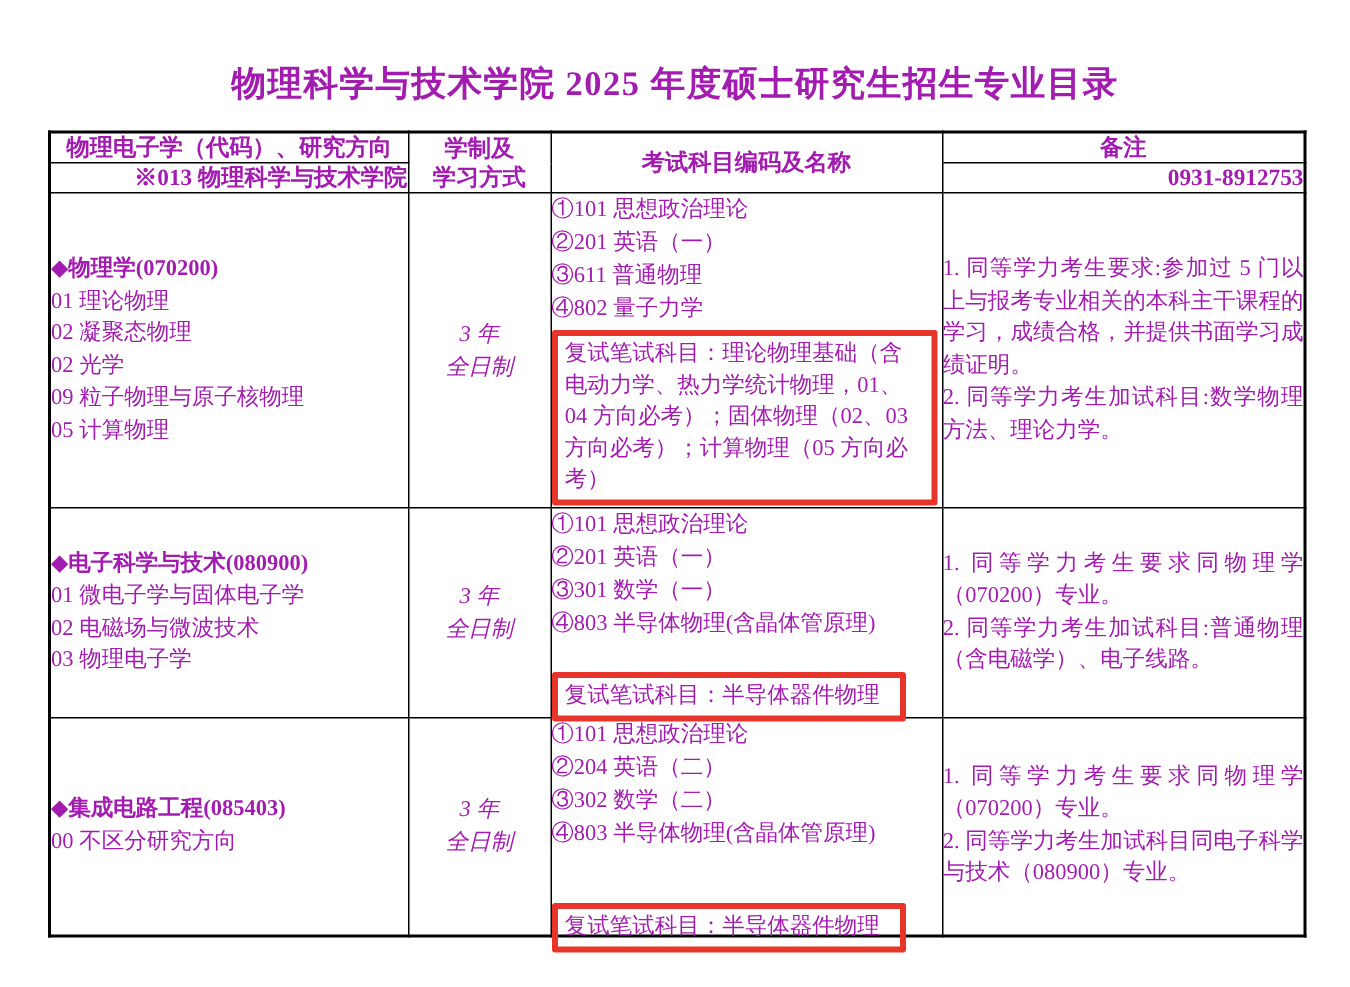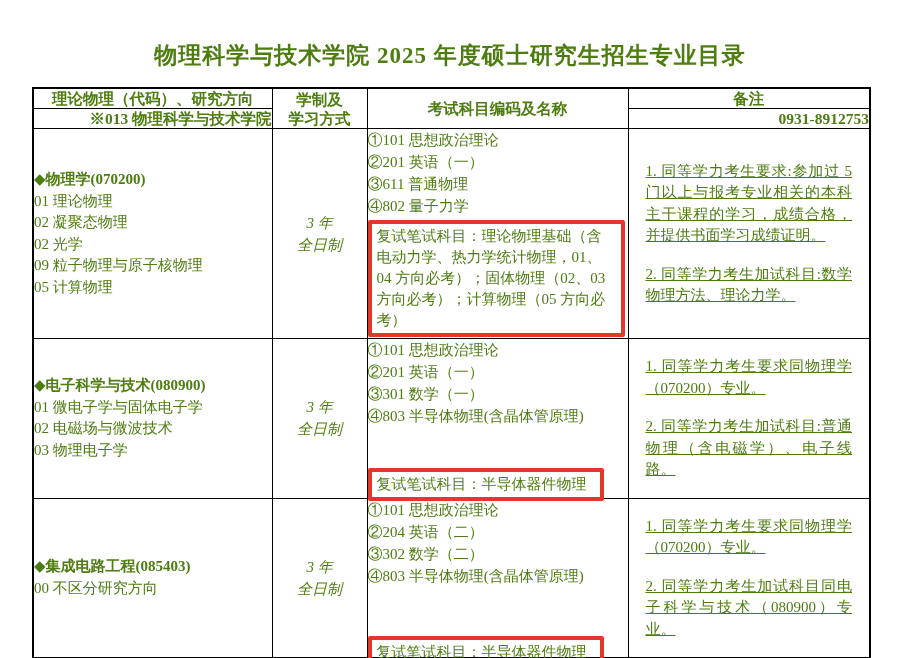--- a/index.html
+++ b/index.html
@@ -1,21 +1,21 @@
 <!DOCTYPE html>
 <html><head>
 <meta charset="utf-8">
 <style>
   html,body{margin:0;padding:0;background:#ffffff;}
   .page{
     position:relative;
     width:900px;height:658px;
     background:#ffffff;
     font-family:"Liberation Serif","DejaVu Serif",serif;
-    color:#4d7c0f;
+    color:#a21caf;
     overflow:hidden;
   }
   .doc-title{
     position:absolute;top:40px;left:0;width:100%;
     text-align:center;
     font-size:23px;font-weight:bold;
     letter-spacing:1px;
   }
   table.catalog{
     position:absolute;left:32px;top:87px;
@@ -61,21 +61,21 @@
     vertical-align:top;
     padding:5px 8px 0 8px;
     line-height:22px;
   }
   td.c4{
     vertical-align:middle;
     padding:0 10px 0 10px;
     line-height:21.5px;
     text-align:justify;
   }
-  td.c4 p{margin:17px;text-decoration:underline;}
+  td.c4 p{margin:0;}
   .hl{
     position:absolute;
     border:4px solid #e8352b;
     border-radius:2px;
     background:transparent;
     padding:2px 5px;
     line-height:21px;
     z-index:2;
   }
   .hl-r1{left:0px;right:3px;bottom:1px;}
@@ -92,21 +92,21 @@
   <table class="catalog">
     <colgroup>
       <col style="width:239px">
       <col style="width:95px">
       <col style="width:261px">
       <col style="width:242px">
     </colgroup>
 
     <tbody>
         <tr class="hrow">
-      <td class="h">理论物理（代码）、研究方向</td>
+      <td class="h">物理电子学（代码）、研究方向</td>
       <td class="h" rowspan="2">
         <div>学制及</div>
         <div>学习方式</div>
       </td>
       <td class="h" rowspan="2">考试科目编码及名称</td>
       <td class="h">备注</td>
     </tr>
     <tr class="hrow">
       <td class="h h-left">※013 物理科学与技术学院</td>
       <td class="h h-left">0931-8912753</td>

